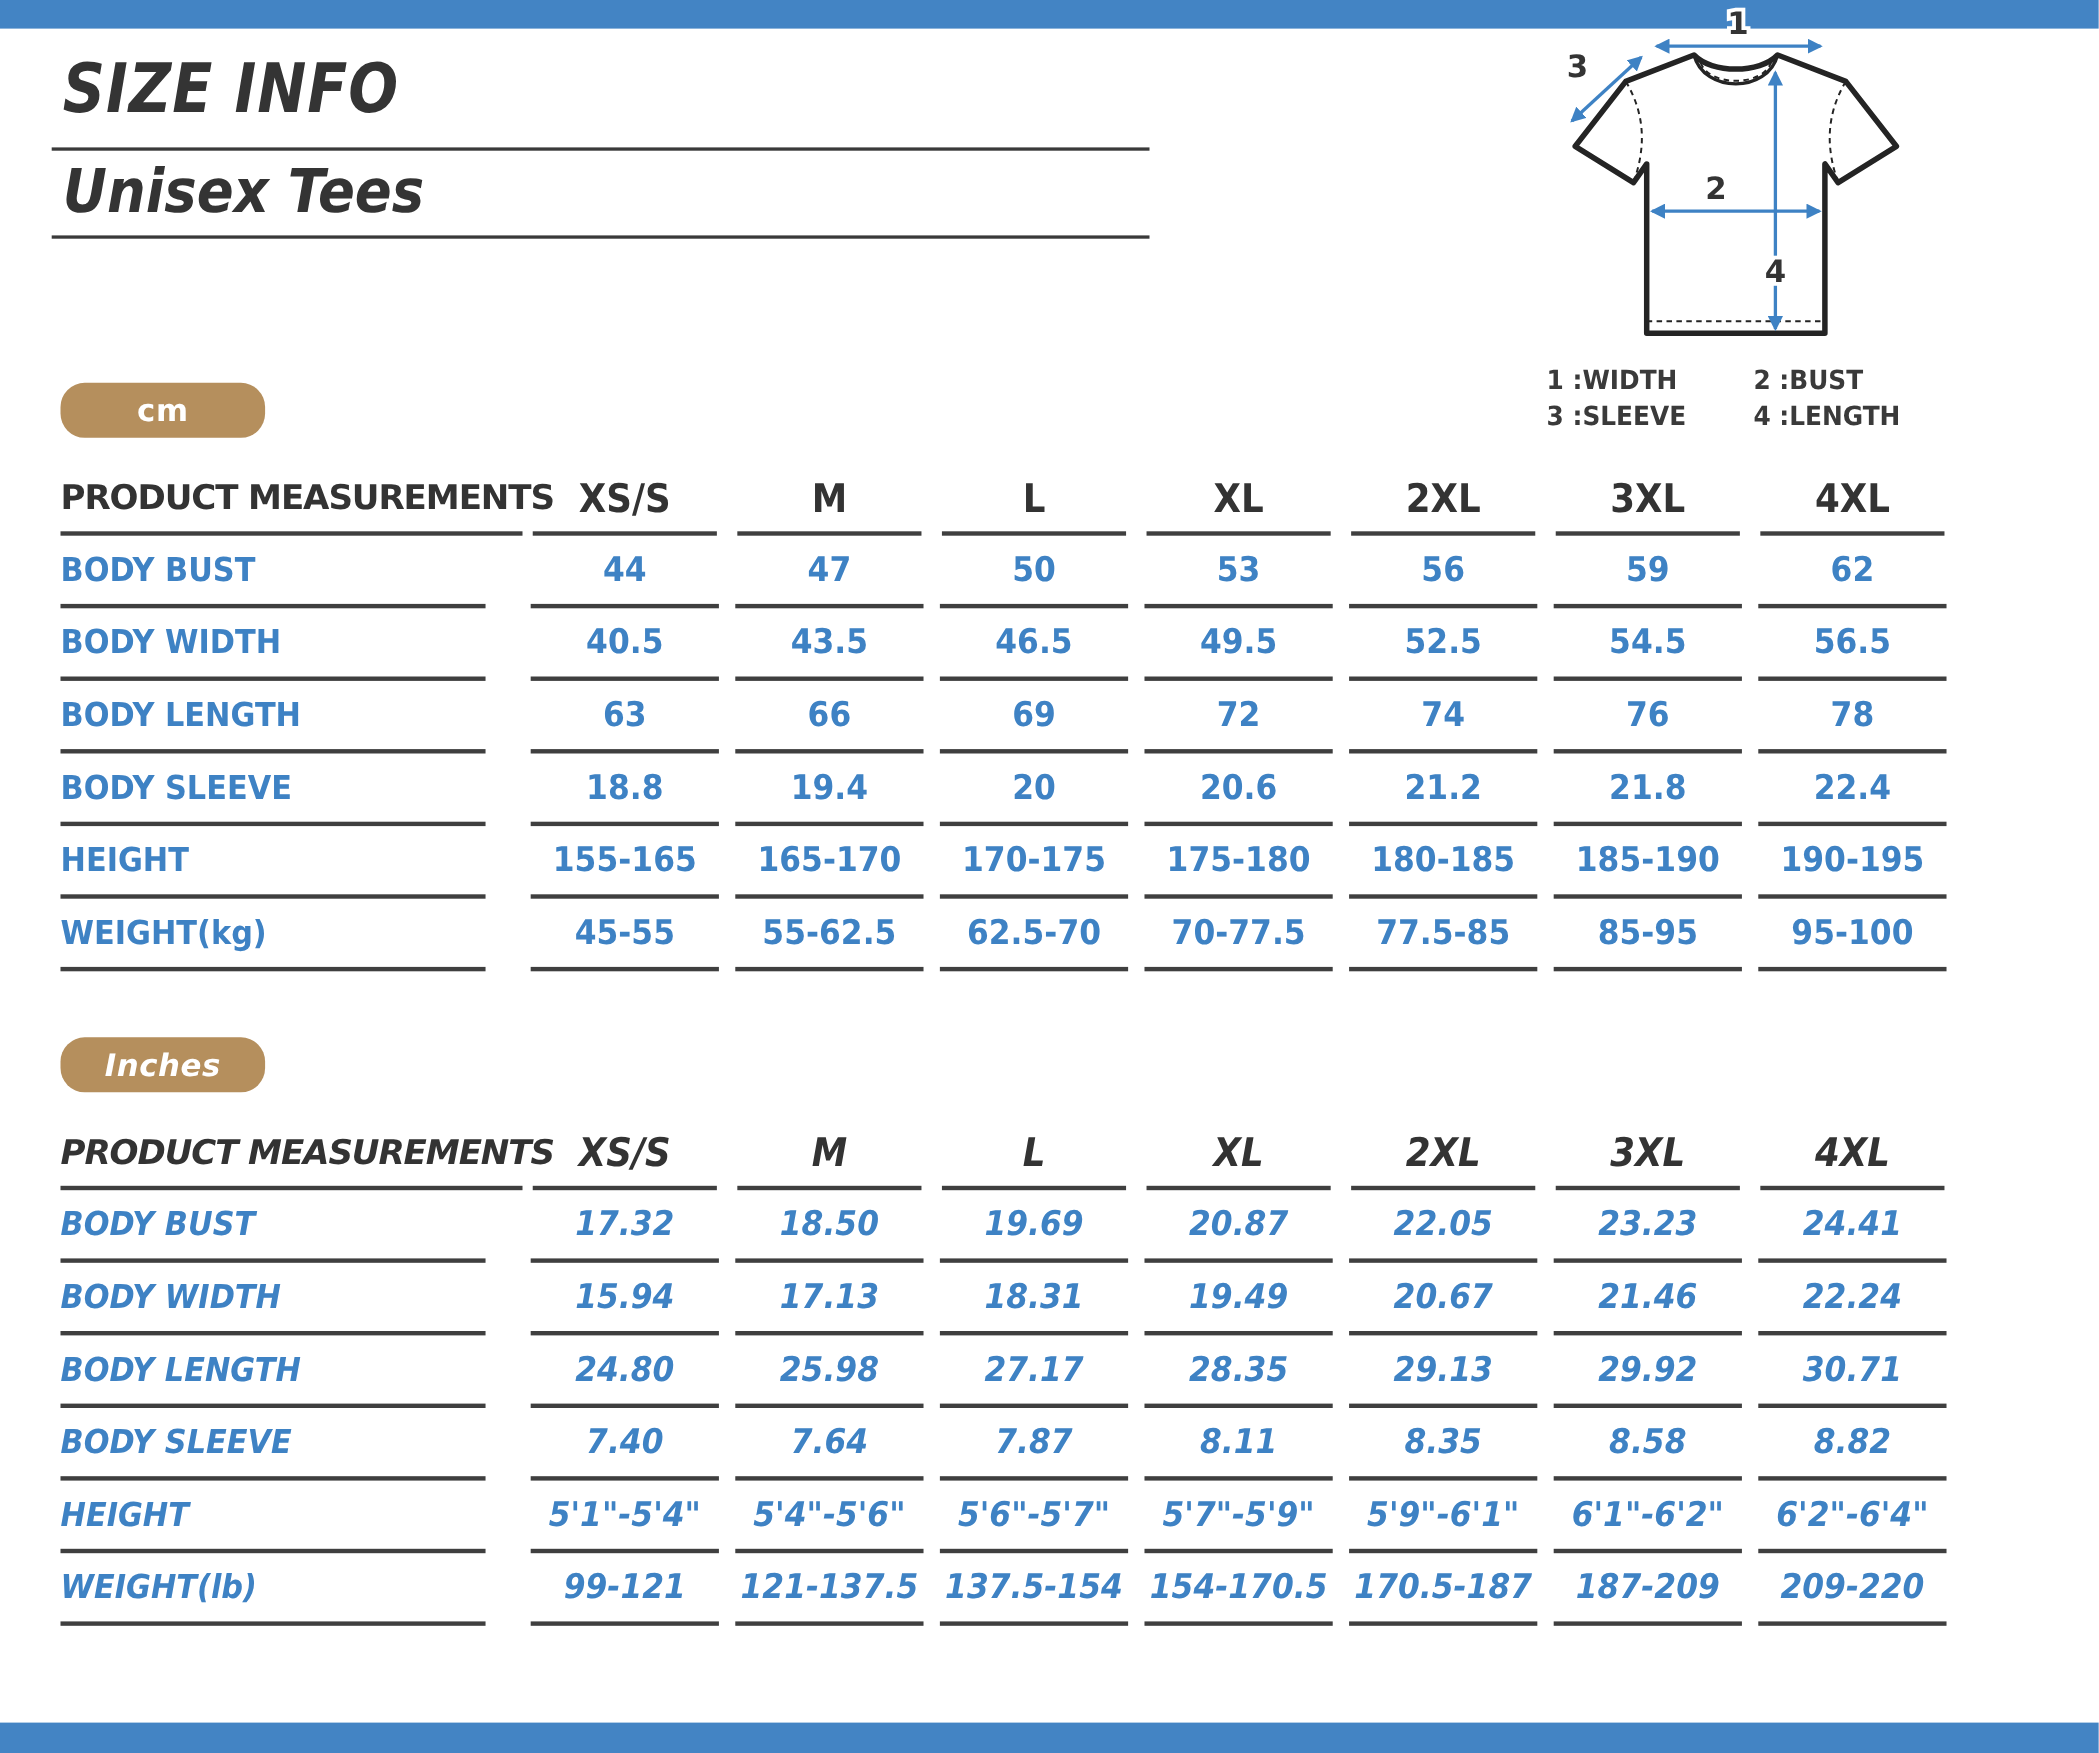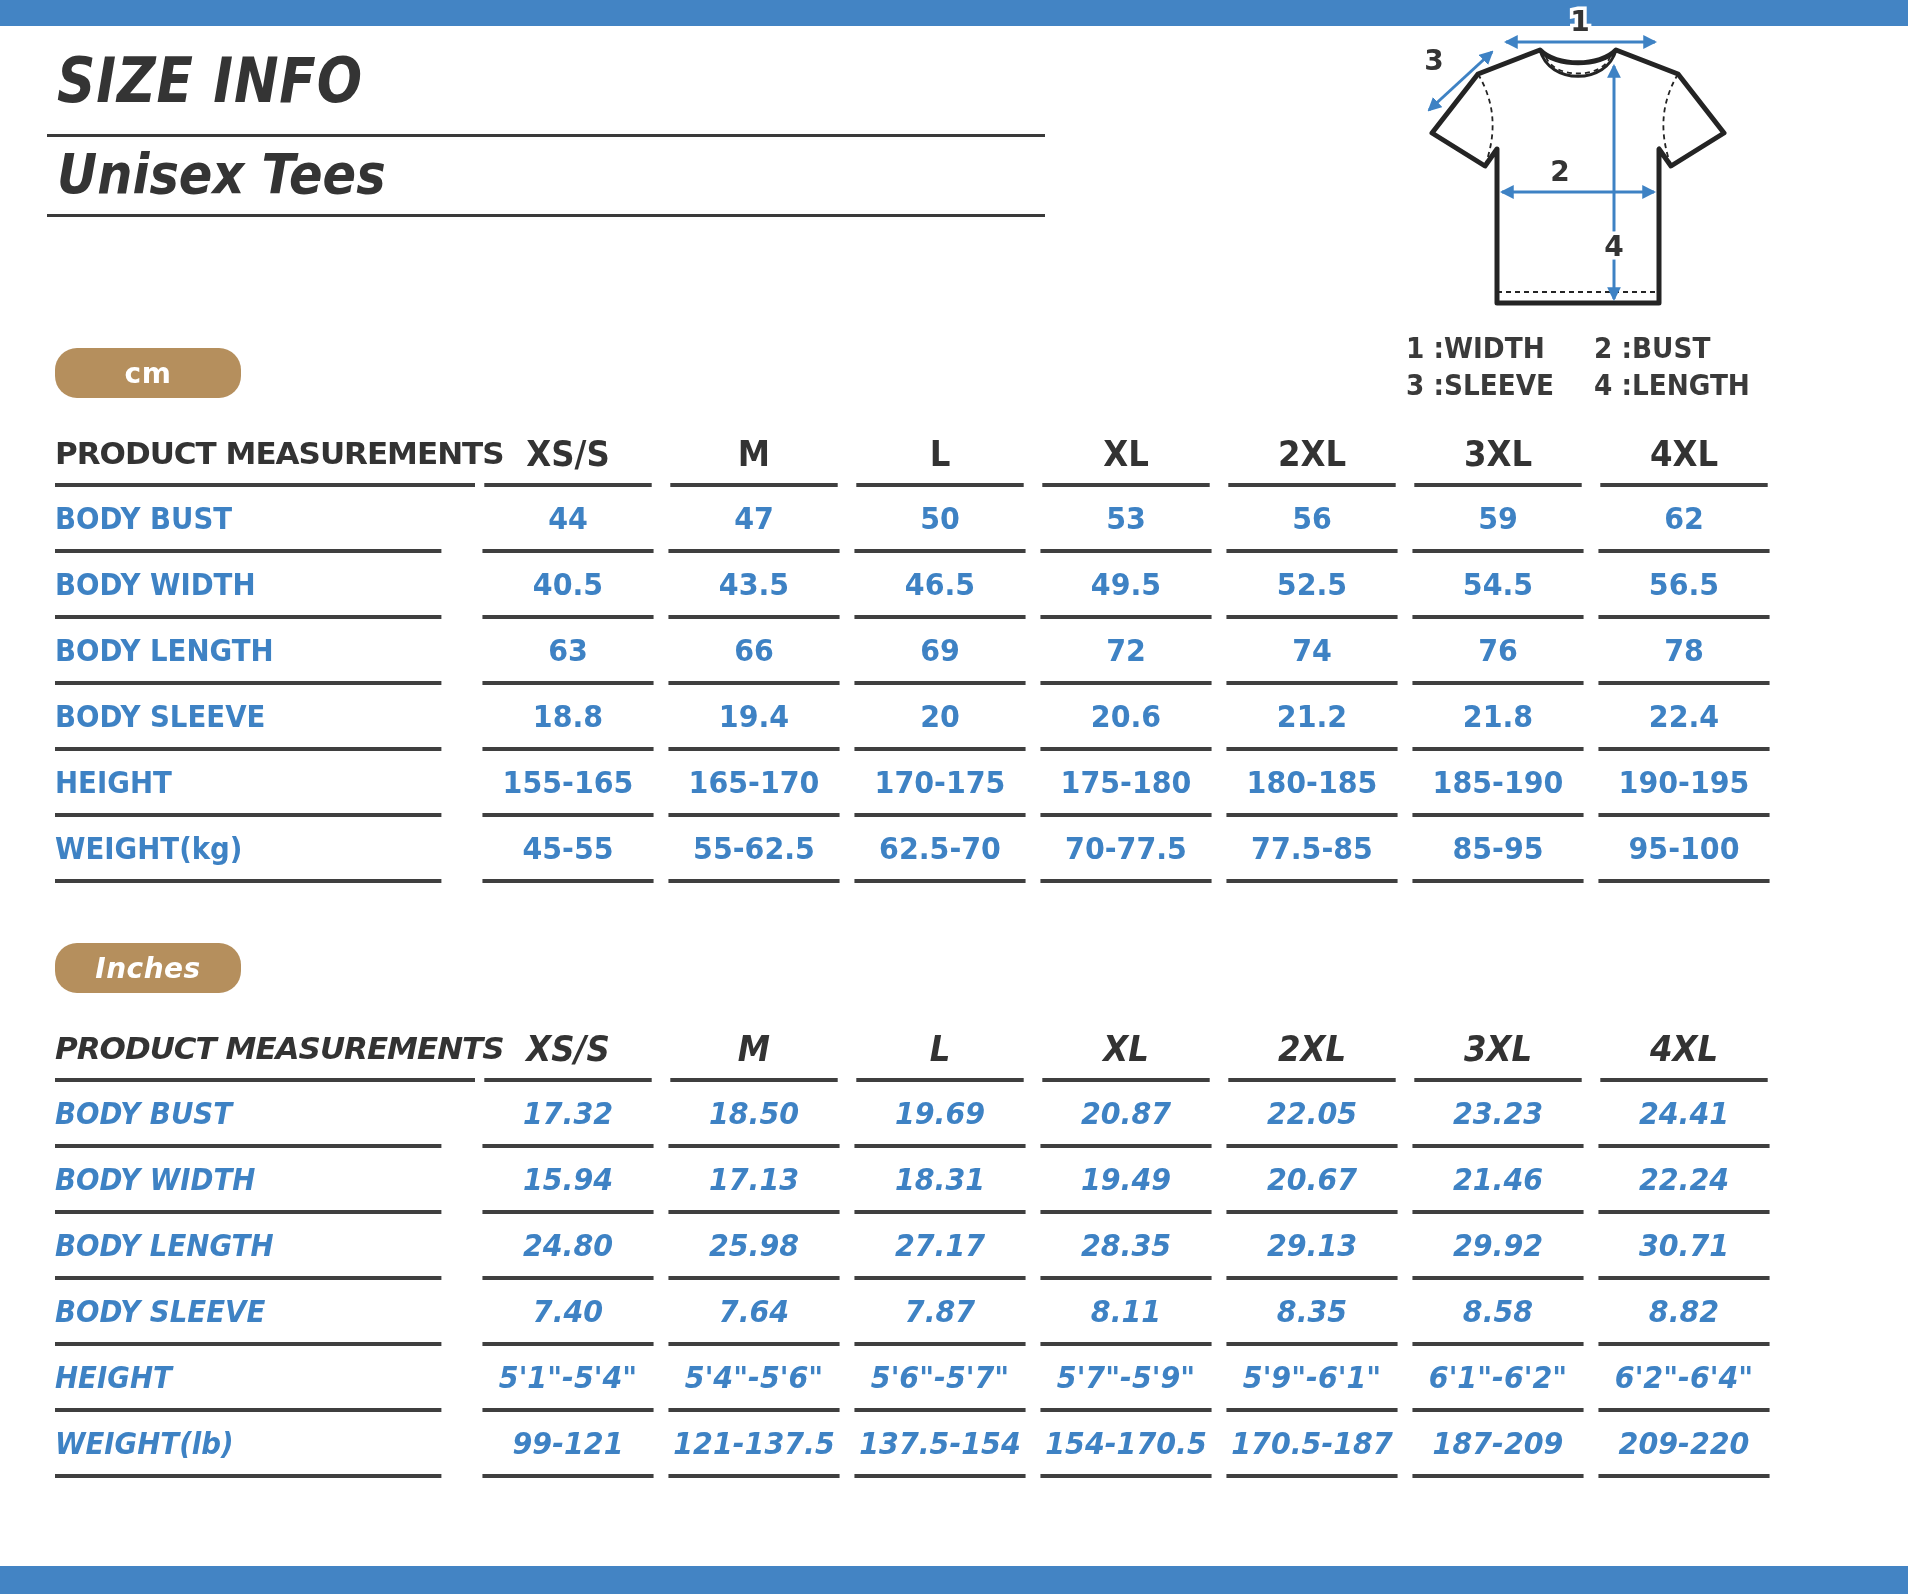--- a/index.html
+++ b/index.html
@@ -22,21 +22,21 @@
     margin:10px 0 0 10px;font-size:55px;font-weight:800;color:#343434;
     line-height:1.0;letter-spacing:0;transform:scaleX(.9);transform-origin:left center;
   }
   .rule2{border-top:3px solid #3a3a3a;margin-top:12px;}
 
   
   .diagram{position:absolute;top:6px;right:100px;width:420px;}
   .legend{
     display:grid;grid-template-columns:188px auto;row-gap:4px;
     padding-left:18px;margin-top:12px;
-    font-size:28px;font-weight:800;color:#3a3a3a;letter-spacing:0;
+    font-size:24px;font-weight:800;color:#3a3a3a;letter-spacing:0;
   }
   .legend span{transform:scaleX(.94);transform-origin:left center;white-space:nowrap;}
 
   
   .table-section{position:absolute;left:55px;width:1722px;}
   #cm-section{top:348px;}
   #inch-section{top:943px;font-style:italic;}
   .unit-badge{
     width:186px;height:50px;border-radius:22px;background:#b58f5d;
     color:#fff;font-size:28px;font-weight:800;

